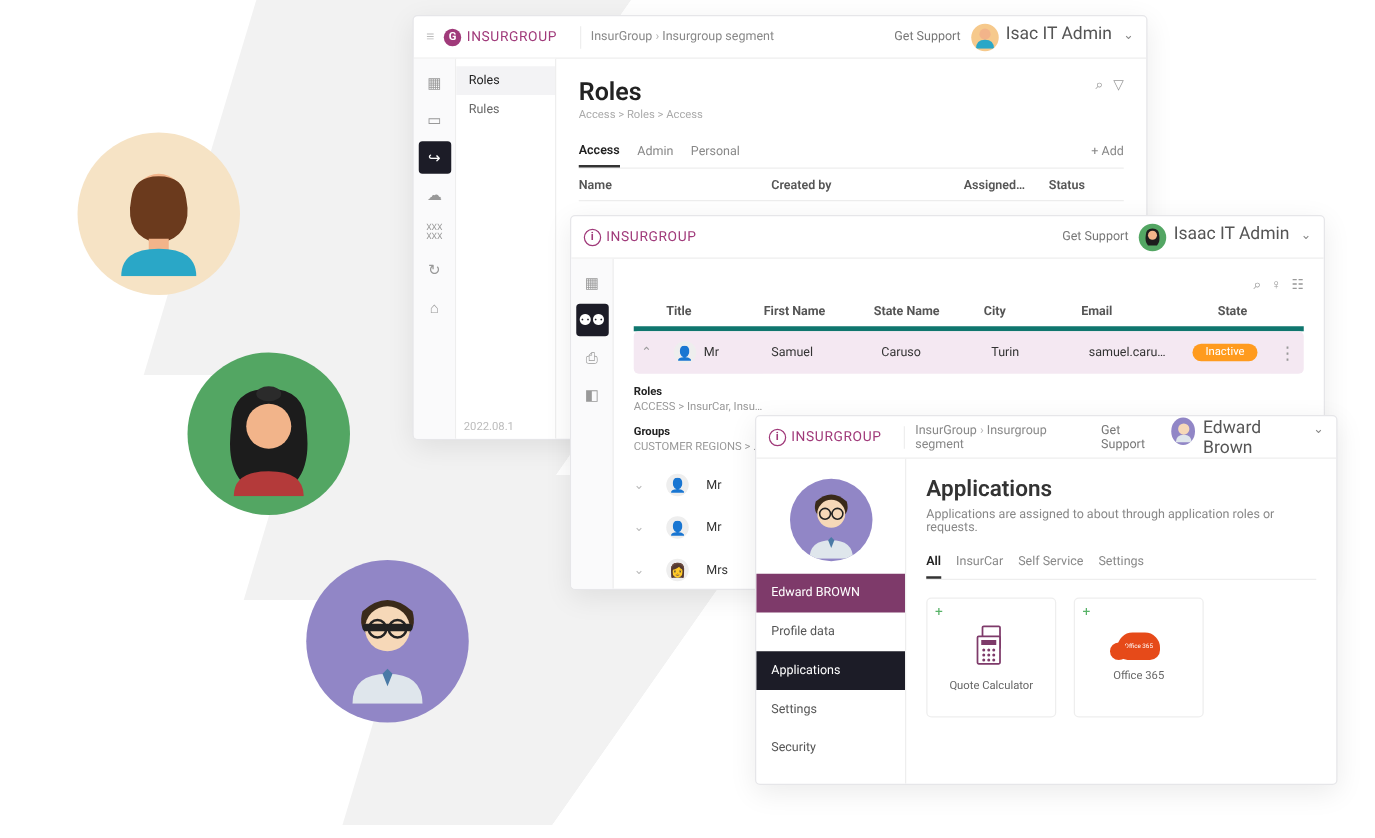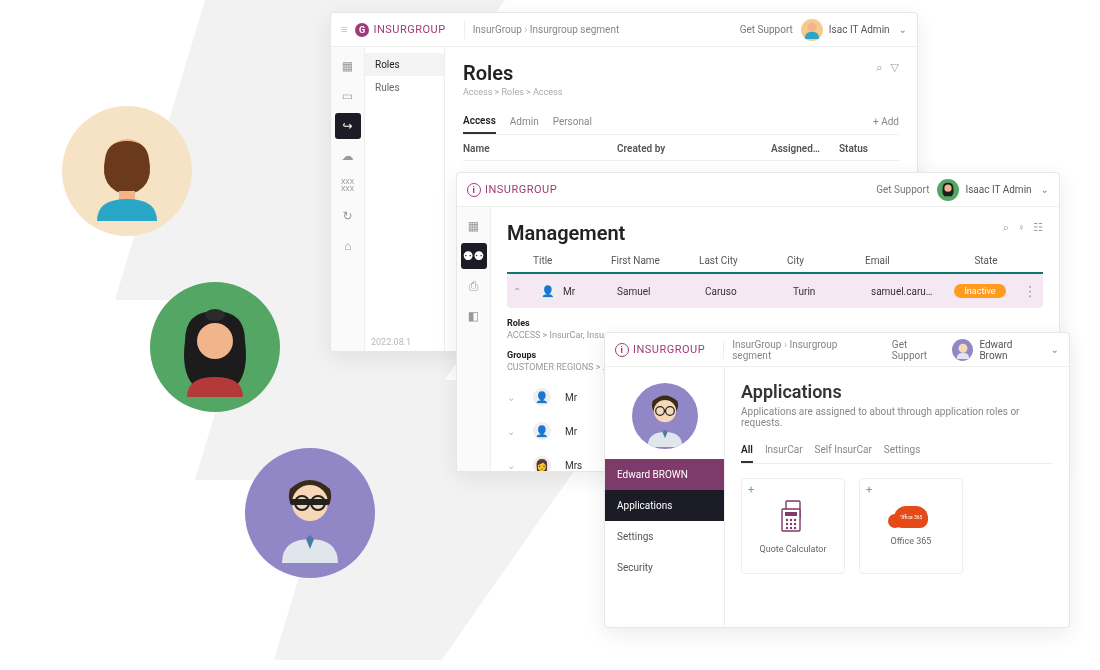--- a/index.html
+++ b/index.html
@@ -36,21 +36,21 @@
     align-items: center;
     padding: 0 10px;
     gap: 8px;
   }
   .logo { color: #a03a7a; font-size: 11px; letter-spacing: 0.5px; display: flex; align-items: center; gap: 4px; }
   .logo-badge { width: 14px; height: 14px; border-radius: 50%; background: #a03a7a; color: #fff; display: inline-flex; align-items: center; justify-content: center; font-size: 9px; font-weight: bold; }
   .breadcrumb { color: #888; font-size: 10px; }
   .breadcrumb span + span::before { content: " › "; color: #bbb; }
   .spacer { flex: 1; }
   .support-link { color: #777; font-size: 10px; cursor: pointer; }
-  .user-chip { display: flex; align-items: center; gap: 6px; font-size: 10px; color: #555; }
+  .user-chip { display: flex; gap: 6px; font-size: 14px; color: #555; }
   .mini-avatar { width: 22px; height: 22px; border-radius: 50%; background: #f6c98c; display: flex; align-items: center; justify-content: center; overflow: hidden; }
   .chev::after { content: "⌄"; font-size: 10px; color: #888; margin-left: 3px; }
 
   .body { display: flex; flex: 1; min-height: 0; }
   .rail { width: 34px; background: #fafafb; border-right: 1px solid #eee; display: flex; flex-direction: column; align-items: center; padding-top: 6px; gap: 4px; }
   .rail-item { width: 26px; height: 26px; display: flex; align-items: center; justify-content: center; color: #999; font-size: 12px; border-radius: 3px; cursor: pointer; }
   .rail-item.active { background: #1c1c27; color: #fff; }
   .sidepanel { width: 80px; background: #fff; border-right: 1px solid #eee; padding: 6px 0; }
   .sidepanel-item { font-size: 10px; color: #666; padding: 6px 10px; cursor: pointer; }
   .sidepanel-item.active { background: #f3f3f5; color: #222; }
@@ -64,21 +64,21 @@
   .add-link { margin-left: auto; font-size: 10px; color: #888; }
   .tbl-head { display: flex; gap: 8px; color: #555; font-weight: 600; font-size: 10px; border-bottom: 1px solid #eee; padding: 8px 0 6px 0; }
   .col { flex: 1; }
   .col-sm { flex: 0 0 60px; }
   .iconrow { display: flex; gap: 8px; font-size: 11px; color: #999; }
 
   .w1 { left: 330px; top: 12px; width: 588px; height: 340px; }
   .w2 { left: 456px; top: 172px; width: 604px; height: 300px; }
   .w3 { left: 604px; top: 332px; width: 466px; height: 296px; }
 
-  .mgmt-head-row { display: flex; gap: 8px; color: #555; font-weight: 400; font-size: 10px; padding: 10px 0 6px 0; border-bottom: 2px solid #0f766e; }
+  .mgmt-head-row { display: flex; gap: 8px; color: #555; font-weight: 700; font-size: 10px; padding: 10px 0 6px 0; border-bottom: 4px solid #0f766e; }
   .mgmt-row { display: flex; gap: 8px; align-items: center; font-size: 10px; color: #333; padding: 8px 0; }
   .mgmt-row.hi { background: #f4e8f2; border-radius: 4px; padding: 8px 6px; }
   .mcol-title { flex: 0 0 70px; display: flex; align-items: center; gap: 6px; }
   .mcol-fn { flex: 0 0 80px; }
   .mcol-ln { flex: 0 0 80px; }
   .mcol-city { flex: 0 0 70px; }
   .mcol-email { flex: 1; overflow: hidden; text-overflow: ellipsis; white-space: nowrap; }
   .mcol-state { flex: 0 0 70px; }
   .pill { background: #ff9b1e; color: #fff; border-radius: 10px; padding: 2px 10px; font-size: 9px; display: inline-block; }
   .dots { color: #999; font-size: 14px; cursor: pointer; }
@@ -233,33 +233,32 @@
   <div class="body">
     <div class="rail">
       <div class="rail-item">▦</div>
       <div class="rail-item active">⚉⚉</div>
       <div class="rail-item">⎙</div>
       <div class="rail-item">◧</div>
     </div>
     <div class="content" style="padding:14px 16px;">
       <div style="display:flex;align-items:flex-start;">
         <div style="flex:1;">
-          <div class="page-title">Management</div>
         </div>
         <div class="iconrow">
           <span style="cursor:pointer;">⌕</span>
           <span style="cursor:pointer;">♀</span>
           <span style="cursor:pointer;">☷</span>
         </div>
       </div>
       <div class="mgmt-head-row">
         <div style="flex:0 0 18px;"></div>
         <div class="mcol-title">Title</div>
         <div class="mcol-fn">First Name</div>
-        <div class="mcol-ln">Last City</div>
+        <div class="mcol-ln">State Name</div>
         <div class="mcol-city">City</div>
         <div class="mcol-email">Email</div>
         <div class="mcol-state" style="text-align:center;">State</div>
         <div style="flex:0 0 14px;"></div>
       </div>
 
       <div class="mgmt-row hi">
         <span style="flex:0 0 18px;color:#999;cursor:pointer;">⌃</span>
         <div class="mcol-title">
             <span class="tiny-avatar">👤</span>
@@ -336,31 +335,32 @@
               <circle cx="50" cy="42" r="18" fill="#f6d8b8"></circle>
               <circle cx="42" cy="42" r="7" fill="none" stroke="#222" stroke-width="2"></circle>
               <circle cx="58" cy="42" r="7" fill="none" stroke="#222" stroke-width="2"></circle>
               <line x1="49" y1="42" x2="51" y2="42" stroke="#222" stroke-width="2"></line>
               <path d="M22 100 q0 -24 28 -24 q28 0 28 24 Z" fill="#dfe6ec"></path>
               <path d="M46 76 l4 10 l4 -10 l-4 -4 Z" fill="#4a7aa6"></path>
             </svg>
         </div>
       </div>
       <div class="pnav purple">Edward BROWN</div>
+      <div class="pnav">Profile data</div>
       <div class="pnav dark">Applications</div>
       <div class="pnav">Settings</div>
       <div class="pnav">Security</div>
     </div>
     <div class="apps-area">
       <div class="apps-title">Applications</div>
       <div class="apps-desc">Applications are assigned to about through application roles or requests.</div>
       <div class="apps-tabs">
         <div class="apps-tab active">All</div>
         <div class="apps-tab">InsurCar</div>
-        <div class="apps-tab">Self InsurCar</div>
+        <div class="apps-tab">Self Service</div>
         <div class="apps-tab">Settings</div>
       </div>
       <div class="card-row">
         <div class="app-card">
           <span class="plus">+</span>
           <span class="calc-icon">
             <svg width="30" height="34" viewBox="0 0 30 34" fill="none" stroke="#7e3a6a" stroke-width="1.4">
               <rect x="8" y="2" width="14" height="18" rx="1"></rect>
               <rect x="4" y="10" width="18" height="22" rx="1" fill="#fff"></rect>
               <rect x="7" y="13" width="12" height="4" fill="#7e3a6a" stroke="none"></rect>

